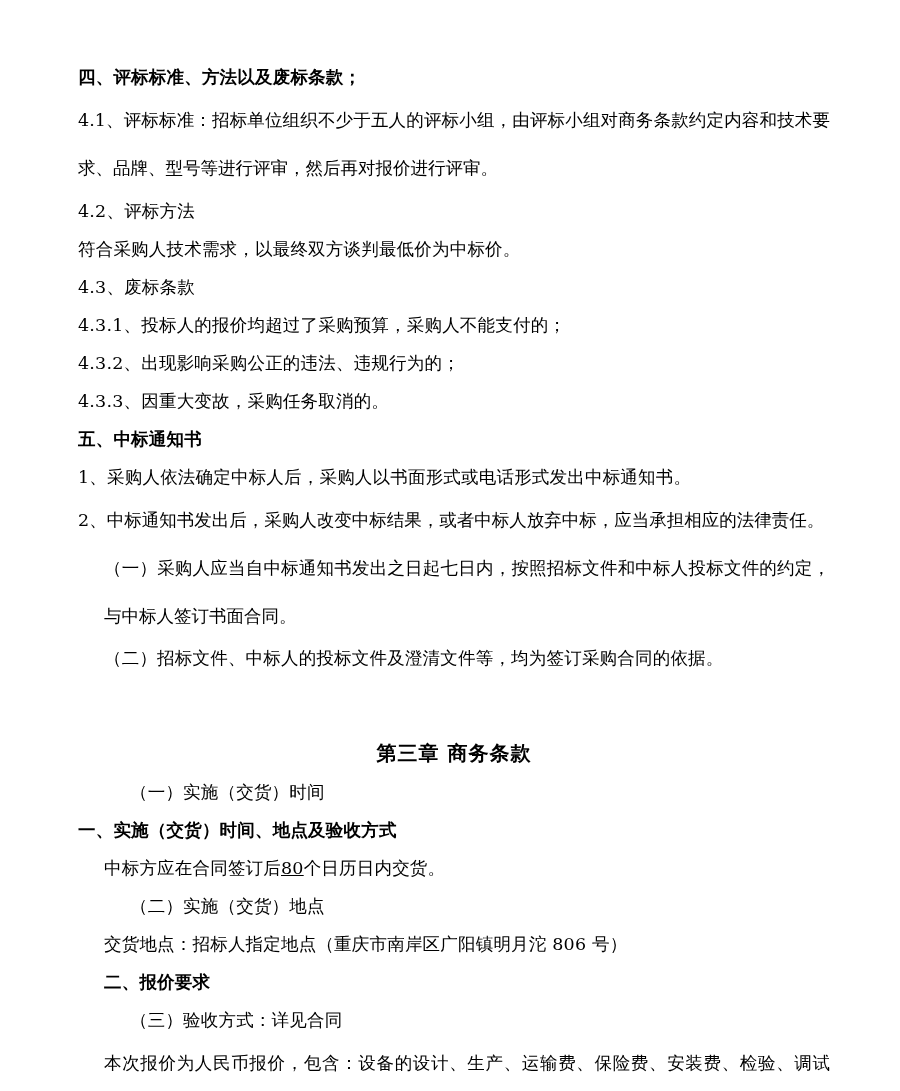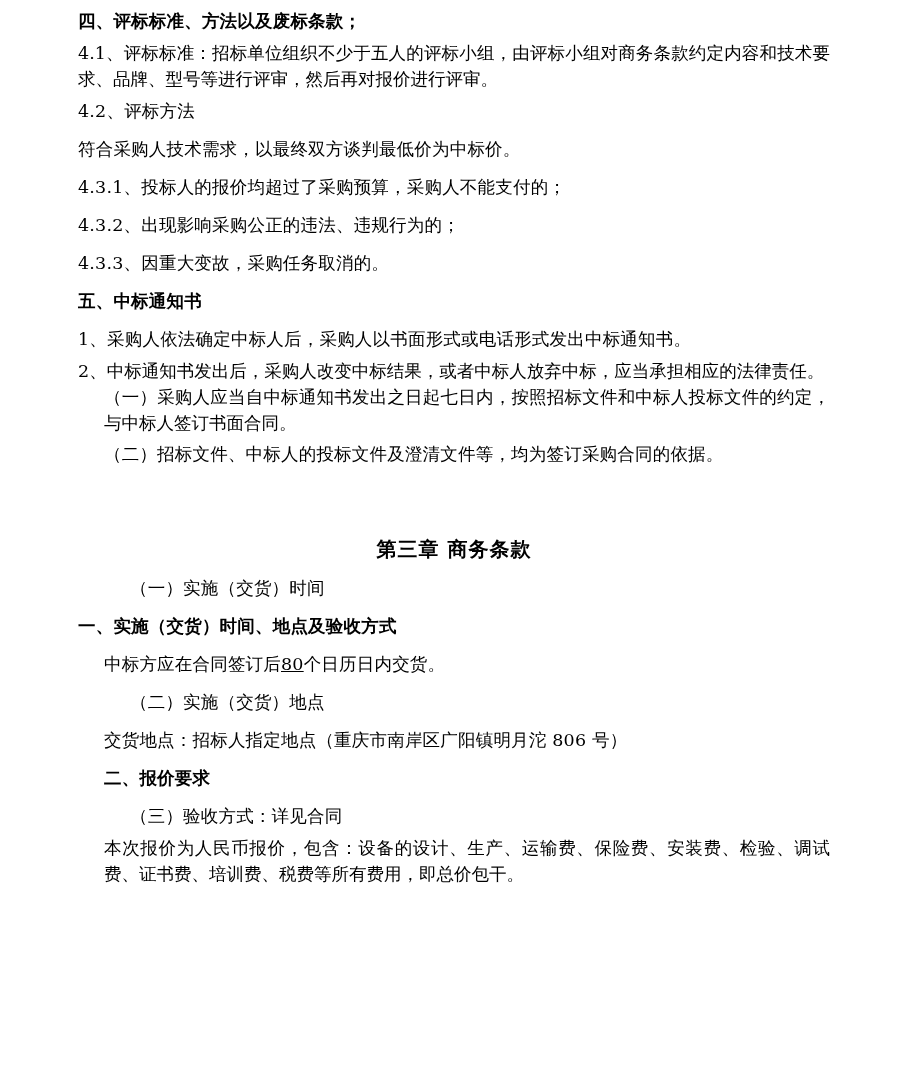--- a/index.html
+++ b/index.html
@@ -11,22 +11,23 @@
     width: 900px;
     height: 1091px;
     font-family: "DejaVu Serif", "Liberation Serif", serif;
     color: #000000;
     overflow: hidden;
   }
   .page {
     width: 900px;
     height: 968px;
     box-sizing: border-box;
-    padding: 2px 70px 0 78px;
+    padding: 10px 70px 0 78px;
     position: relative;
+    margin-top: 48px;
   }
   .line {
     font-size: 17.5px;
     line-height: 38px;
     white-space: nowrap;
     letter-spacing: 0.2px;
   }
   .bold {
     font-weight: bold;
   }
@@ -47,38 +48,39 @@
     letter-spacing: 1px;
   }
   .u {
     text-decoration: underline;
   }
   .tight {
     line-height: 37px;
   }
   .para {
     font-size: 17.5px;
-    line-height: 26px;
+    line-height: 48px;
     text-align: justify;
     text-justify: inter-ideograph;
   }
 </style>
 </head>
 <body>
 
 <div class="page">
 
   <div class="line bold indent1">四、评标标准、方法以及废标条款；</div>
 
   <div class="para indent1 wrap">4.1、评标标准：招标单位组织不少于五人的评标小组，由评标小组对商务条款约定内容和技术要求、品牌、型号等进行评审，然后再对报价进行评审。</div>
 
   <div class="line indent1">4.2、评标方法</div>
 
   <div class="line indent1">符合采购人技术需求，以最终双方谈判最低价为中标价。</div>
 
+  <div class="line indent1">4.3、废标条款</div>
 
   <div class="line indent1">4.3.1、投标人的报价均超过了采购预算，采购人不能支付的；</div>
 
   <div class="line indent1">4.3.2、出现影响采购公正的违法、违规行为的；</div>
 
   <div class="line indent1">4.3.3、因重大变故，采购任务取消的。</div>
 
   <div class="line bold indent1">五、中标通知书</div>
 
   <div class="line indent1">1、采购人依法确定中标人后，采购人以书面形式或电话形式发出中标通知书。</div>

